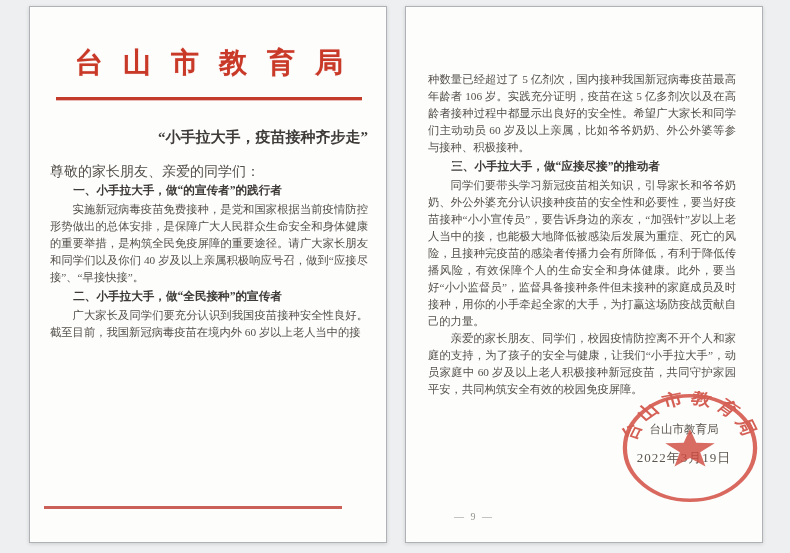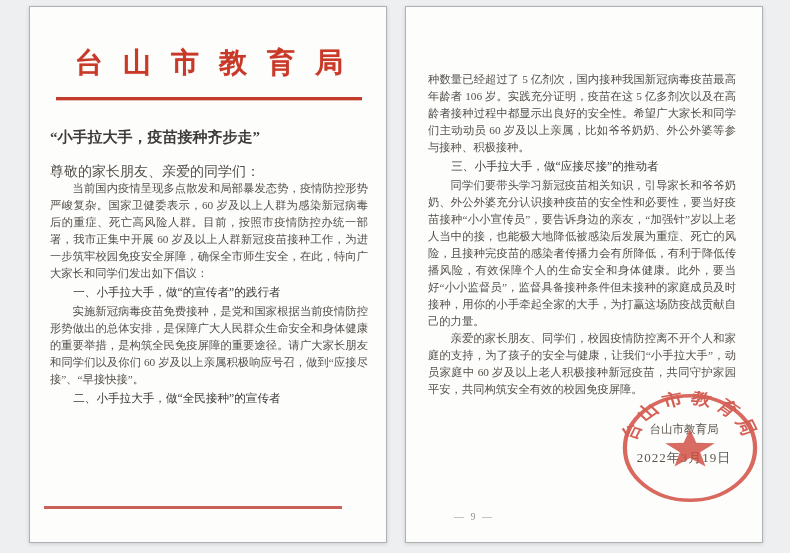--- a/index.html
+++ b/index.html
@@ -32,21 +32,21 @@
     text-shadow:0 0 1px rgba(201,57,40,.35);
   }
   .letterhead-rule{
     margin:16px auto 0 auto;
     width:306px;height:3px;
     background:#c23b2b;
     box-shadow:0 1px 0 rgba(194,59,43,.35);
   }
   .doc-title{
     margin-top:24px;
-    text-align:left;
+    text-align:right;
     font-weight:bold;
     color:#3e3b38;
     font-size:15px;
     line-height:26px;
   }
   .salutation{
     margin-top:13px;
     font-size:14px;
     line-height:17px;
   }
@@ -54,21 +54,21 @@
     font-size:11.3px;
     line-height:17px;
     text-align:justify;
     text-indent:2em;
     margin:0;
   }
   .para.no-indent{text-indent:0;}
   .sec-heading{
     font-size:11.6px;
     line-height:17px;
-    font-weight:normal;
+    font-weight:bold;
     color:#3c3936;
     text-indent:2em;
     margin:2px 0;
   }
   .footer-rule{
     position:absolute;
     left:14px;bottom:33px;
     width:298px;height:3px;
     background:#cb6058;
   }
@@ -104,28 +104,28 @@
   <div class="page page-left">
     <div class="letterhead">台山市教育局</div>
     <div class="letterhead-rule"></div>
 
     <div class="doc-title">
       <div>“小手拉大手，疫苗接种齐步走”</div>
     </div>
 
     <div class="salutation">尊敬的家长朋友、亲爱的同学们：</div>
 
-    <p class="para">当前国内疫情呈现多点散发和局部暴发态势，疫情防控形势严峻复杂。国家卫健委表示，60 岁及以上人群为感染新冠病毒后的重症、死亡高风险人群。目前，按照市疫情防控办统一部署，我市正集中开展 60 岁及以上人群新冠疫苗接种工作，为进一步筑牢校园免疫安全屏障，确保全市师生安全，在此，特向广大家长和同学们发出如下倡议：</p>
 
     <div class="sec-heading">一、小手拉大手，做“的宣传者”的践行者</div>
 
-    <p class="para">实施新冠病毒疫苗免费接种，是党和国家根据当前疫情防控形势做出的总体安排，是保障广大人民群众生命安全和身体健康的重要举措，是构筑全民免疫屏障的重要途径。请广大家长朋友和同学们以及你们 60 岁及以上亲属积极响应号召，做到“应接尽接”、“早接快接”。</p>
+    <p class="para">实施新冠病毒疫苗免费接种，是党和国家根据当前疫情防控形势做出的总体安排，是保障广大人民群众生命安全和身体健康的重要举措，是构筑全民免疫屏障的重要途径。请广大家长朋友和同学们以及你们 40 岁及以上亲属积极响应号召，做到“应接尽接”、“早接快接”。</p>
 
     <div class="sec-heading">二、小手拉大手，做“全民接种”的宣传者</div>
 
+    <p class="para">广大家长及同学们要充分认识到我国疫苗接种安全性良好。截至目前，我国新冠病毒疫苗在境内外 60 岁以上老人当中的接</p>
 
     <div class="footer-rule"></div>
   </div>
 
   <div class="page page-right">
     <p class="para no-indent">种数量已经超过了 5 亿剂次，国内接种我国新冠病毒疫苗最高年龄者 106 岁。实践充分证明，疫苗在这 5 亿多剂次以及在高龄者接种过程中都显示出良好的安全性。希望广大家长和同学们主动动员 60 岁及以上亲属，比如爷爷奶奶、外公外婆等参与接种、积极接种。</p>
 
     <div class="sec-heading">三、小手拉大手，做“应接尽接”的推动者</div>
 
     <p class="para">同学们要带头学习新冠疫苗相关知识，引导家长和爷爷奶奶、外公外婆充分认识接种疫苗的安全性和必要性，要当好疫苗接种“小小宣传员”，要告诉身边的亲友，“加强针”岁以上老人当中的接，也能极大地降低被感染后发展为重症、死亡的风险，且接种完疫苗的感染者传播力会有所降低，有利于降低传播风险，有效保障个人的生命安全和身体健康。此外，要当好“小小监督员”，监督具备接种条件但未接种的家庭成员及时接种，用你的小手牵起全家的大手，为打赢这场防疫战贡献自己的力量。</p>

